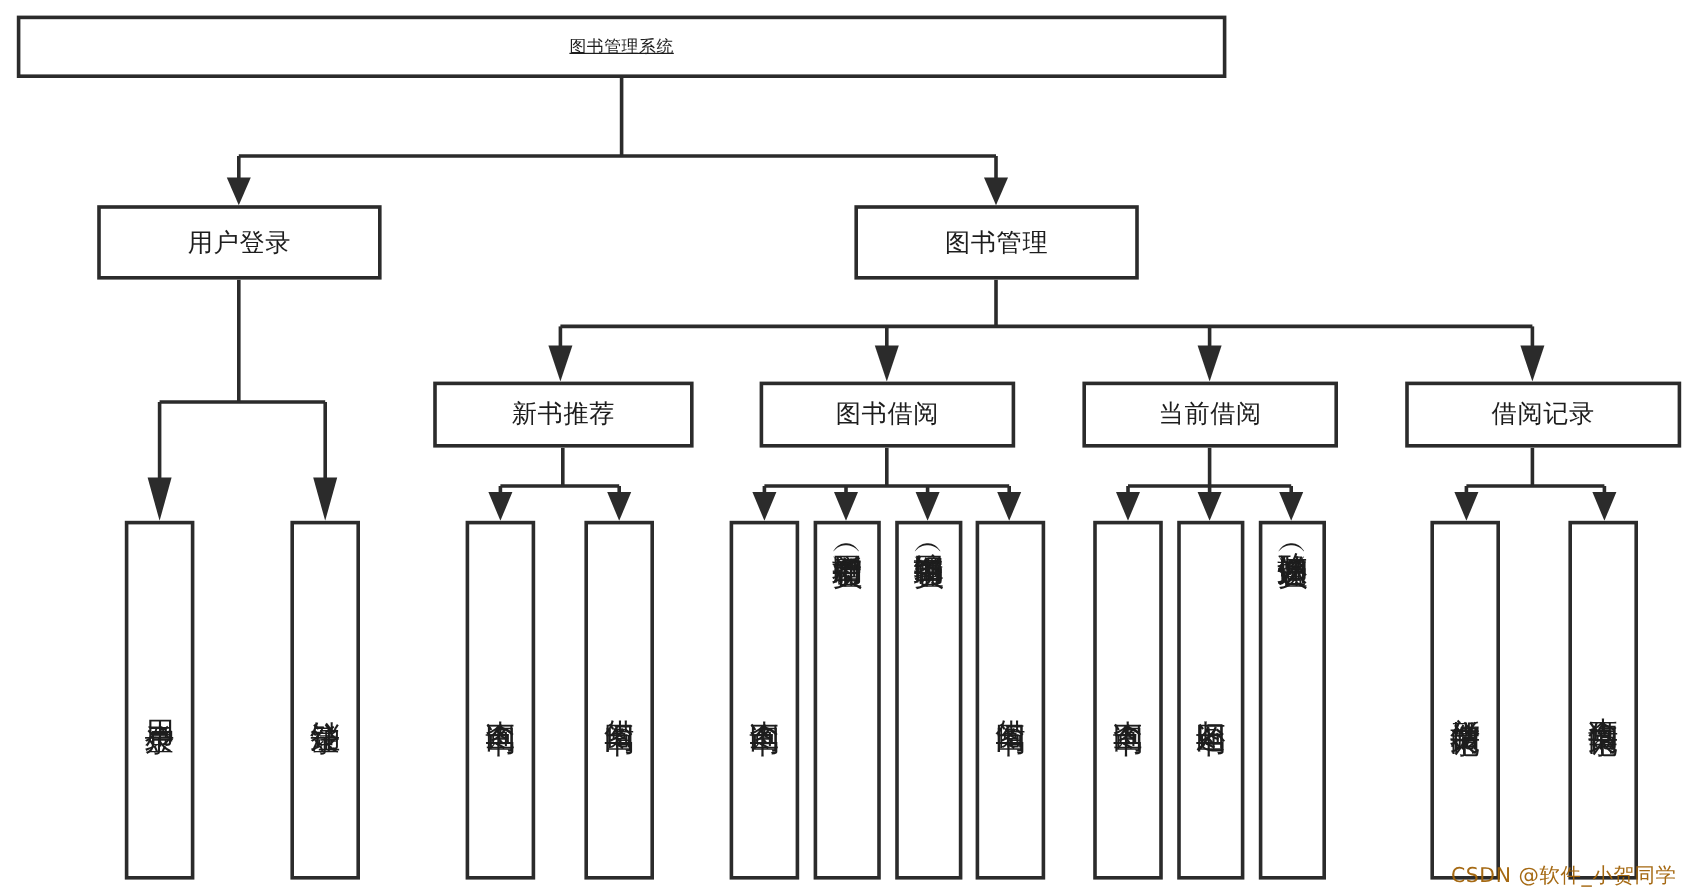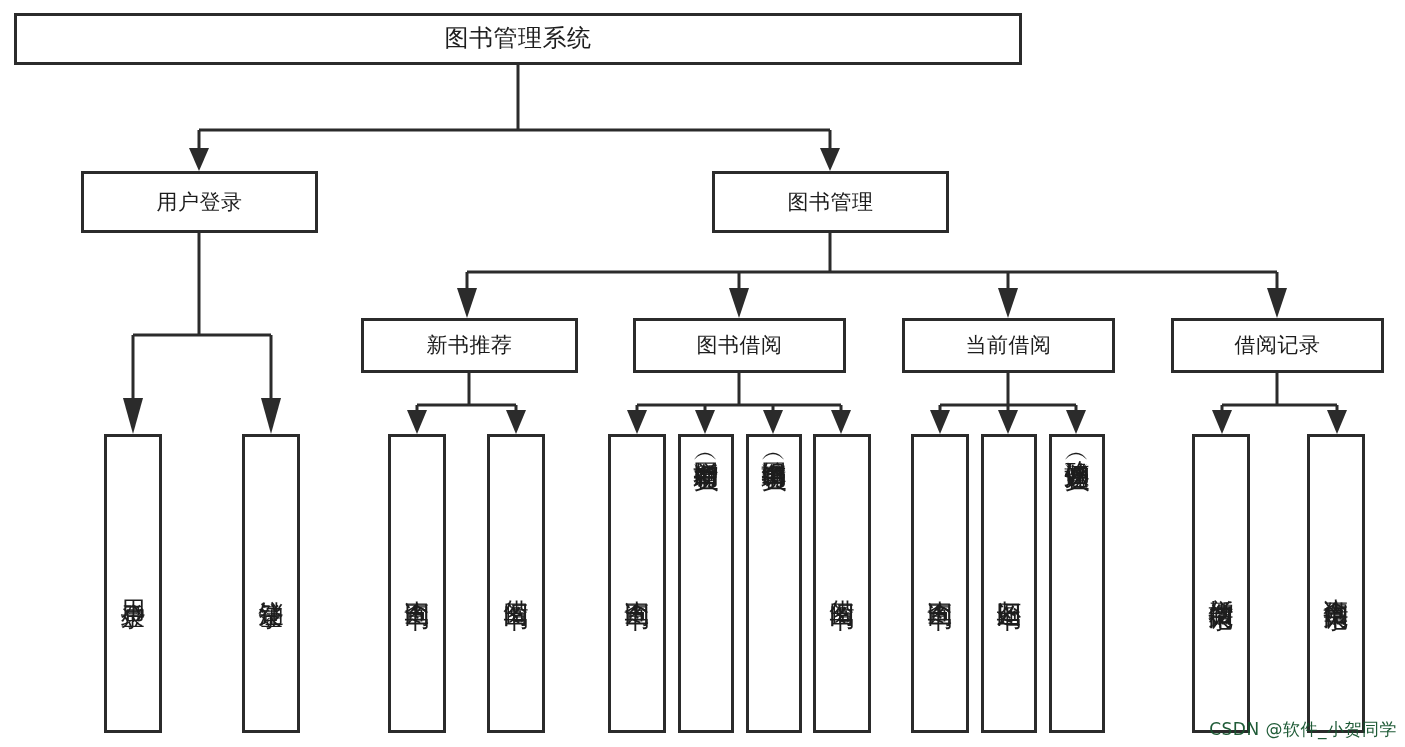--- a/index.html
+++ b/index.html
@@ -57,21 +57,22 @@
     color: #1d1d1d;
   }
   
   .node.horiz .label {
     writing-mode: horizontal-tb;
     font-size: 21px;
     letter-spacing: 0.5px;
     white-space: nowrap;
   }
   #node-root .label {
-    font-size: 24px;
+    font-size: 14px;
+    text-decoration: underline;
   }
   
   .node.vert {
     align-items: center;
     justify-content: center;
     padding: 4px 0;
   }
   .node.vert .label {
     writing-mode: vertical-rl;
     text-orientation: upright;
@@ -87,21 +88,21 @@
   .node.vert.tall .label {
     letter-spacing: 1px;
   }
   
   #watermark {
     position: absolute;
     z-index: 3;
     right: 8px;
     bottom: 6px;
     font-size: 17px;
-    color: #14532d;
+    color: #a16207;
     white-space: nowrap;
     letter-spacing: 0.5px;
     opacity: 0.95;
     font-family: "DejaVu Sans", "Liberation Sans", sans-serif;
   }
 </style>
 </head>
 <body>
 
 <div id="canvas">
@@ -188,21 +189,21 @@
   </div>
 
   <div class="node horiz" style="left:902px; top:318px; width:213px; height:55px;">
     <span class="label">当前借阅</span>
   </div>
 
   <div class="node horiz" style="left:633px; top:318px; width:213px; height:55px;">
     <span class="label">图书借阅</span>
   </div>
 
-  <div class="node horiz" style="left:1171px; top:318px; width:213px; height:55px;">
+  <div class="node horiz" style="left:1171px; top:318px; width:230px; height:55px;">
     <span class="label">借阅记录</span>
   </div>
 
   <div class="node vert" style="left:104px; top:434px; width:58px; height:299px;">
     <span class="label">用户登录</span>
   </div>
 
   <div class="node vert" style="left:242px; top:434px; width:58px; height:299px;">
     <span class="label">注销登录</span>
   </div>

